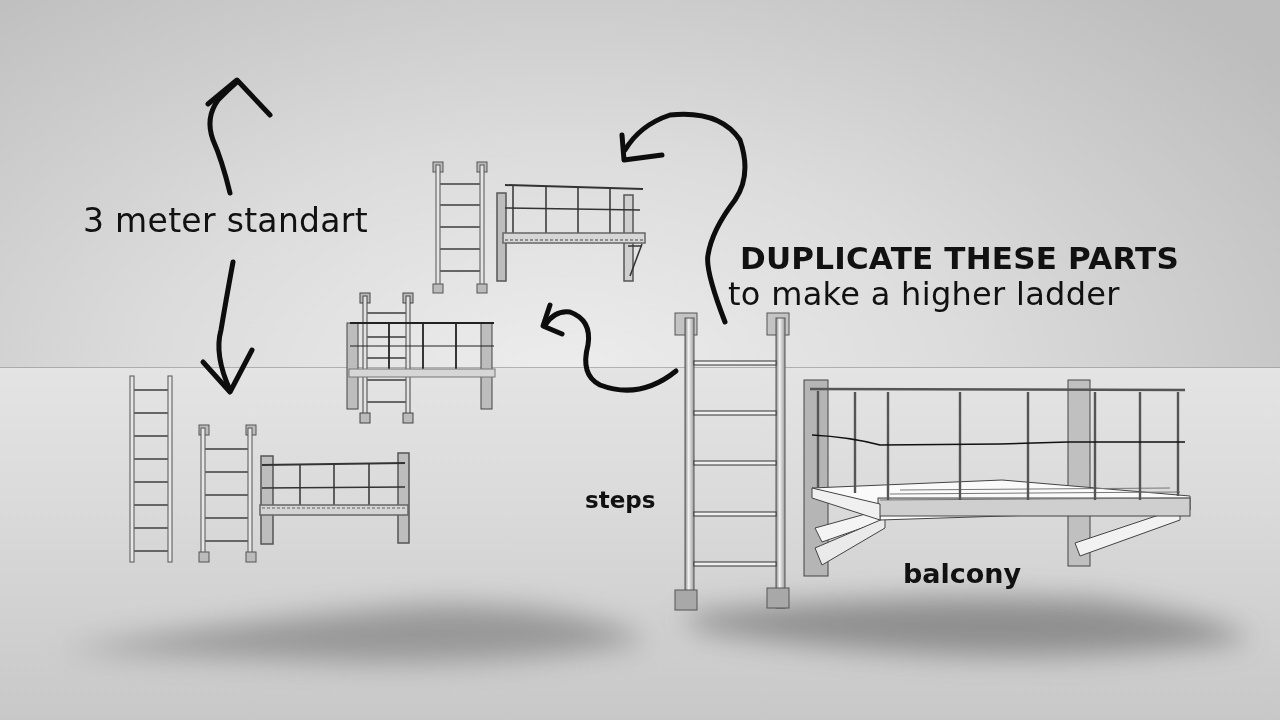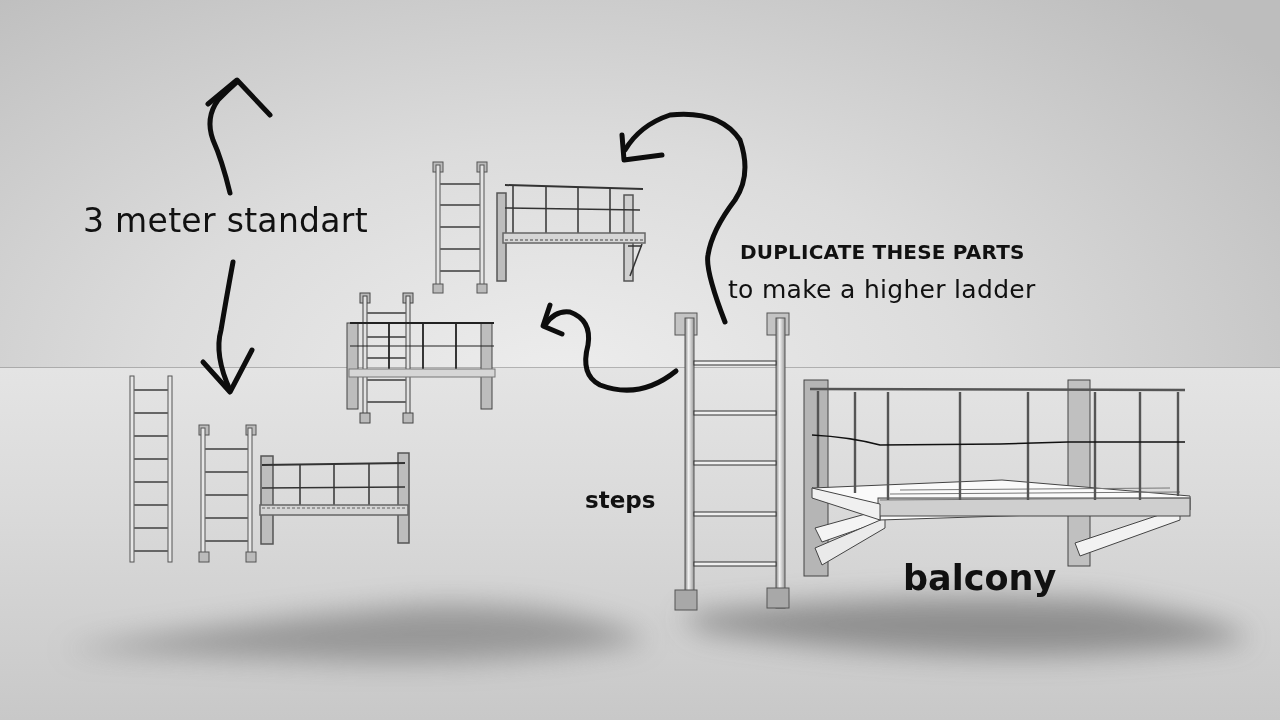--- a/index.html
+++ b/index.html
@@ -5,24 +5,24 @@
   html,body{margin:0;padding:0;}
   body{width:1280px;height:720px;overflow:hidden;position:relative;
     font-family:"DejaVu Sans","Liberation Sans",sans-serif;
     background:radial-gradient(ellipse 900px 520px at 560px 380px,#ededed 0%,#dcdcdc 45%,#bdbdbd 100%);}
   .stage{position:absolute;left:0;top:0;width:1020px;height:720px;}
   .horizon{position:absolute;left:0;top:367px;width:1280px;height:1px;background:#9a9a9a;opacity:.7;}
   .floor{position:absolute;left:0;top:368px;width:1280px;height:352px;
     background:linear-gradient(#e4e4e4 0%,#dadada 40%,#c8c8c8 100%);}
   .label{position:absolute;color:#111;white-space:nowrap;}
   .lbl-standart{left:83px;top:201px;font-size:33px;font-weight:normal;letter-spacing:0.3px;}
-  .lbl-dup{left:740px;top:240px;font-size:20px;font-weight:bold;letter-spacing:0.2px;}
-  .lbl-higher{left:728px;top:275px;font-size:25px;font-weight:normal;letter-spacing:0.3px;}
+  .lbl-dup{left:740px;top:240px;font-size:31px;font-weight:bold;letter-spacing:0.2px;}
+  .lbl-higher{left:728px;top:275px;font-size:32px;font-weight:normal;letter-spacing:0.3px;}
   .lbl-steps{left:585px;top:487px;font-size:23px;font-weight:bold;}
-  .lbl-balcony{left:903px;top:558px;font-size:35px;font-weight:bold;}
+  .lbl-balcony{left:903px;top:558px;font-size:27px;font-weight:bold;}
   svg{position:absolute;left:0;top:0;}
 </style>
 </head>
 <body>
 
 <div class="stage">
   <div class="floor"></div>
   <div class="horizon"></div>
 
   <svg width="1280" height="720" viewBox="0 0 1280 720">

